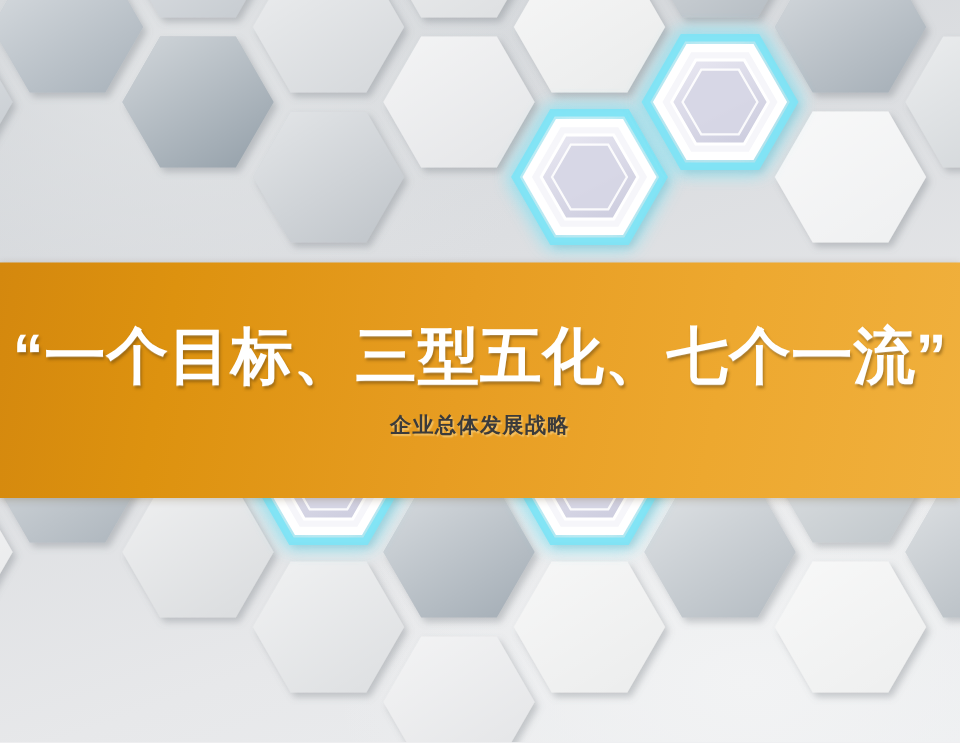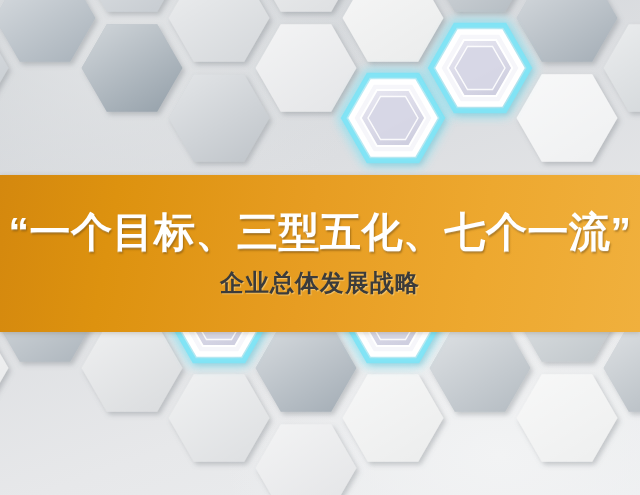--- a/index.html
+++ b/index.html
@@ -60,21 +60,21 @@
     font-size: 41px;
     line-height: 1;
     font-weight: bold;
     letter-spacing: 0.5px;
     white-space: nowrap;
     text-shadow: 1px 2px 2px rgba(90,60,10,0.45), 0 1px 0 rgba(255,255,255,0.35);
     margin: 0 0 18px 0;
   }
   .banner-subtitle {
     color: #3b3b3b;
-    font-size: 24px;
+    font-size: 14px;
     line-height: 1;
     font-weight: bold;
     letter-spacing: 1px;
     white-space: nowrap;
     text-shadow: 1px 1px 1px rgba(255,225,160,0.55);
     margin: 0;
   }
 </style>
 </head>
 <body>

